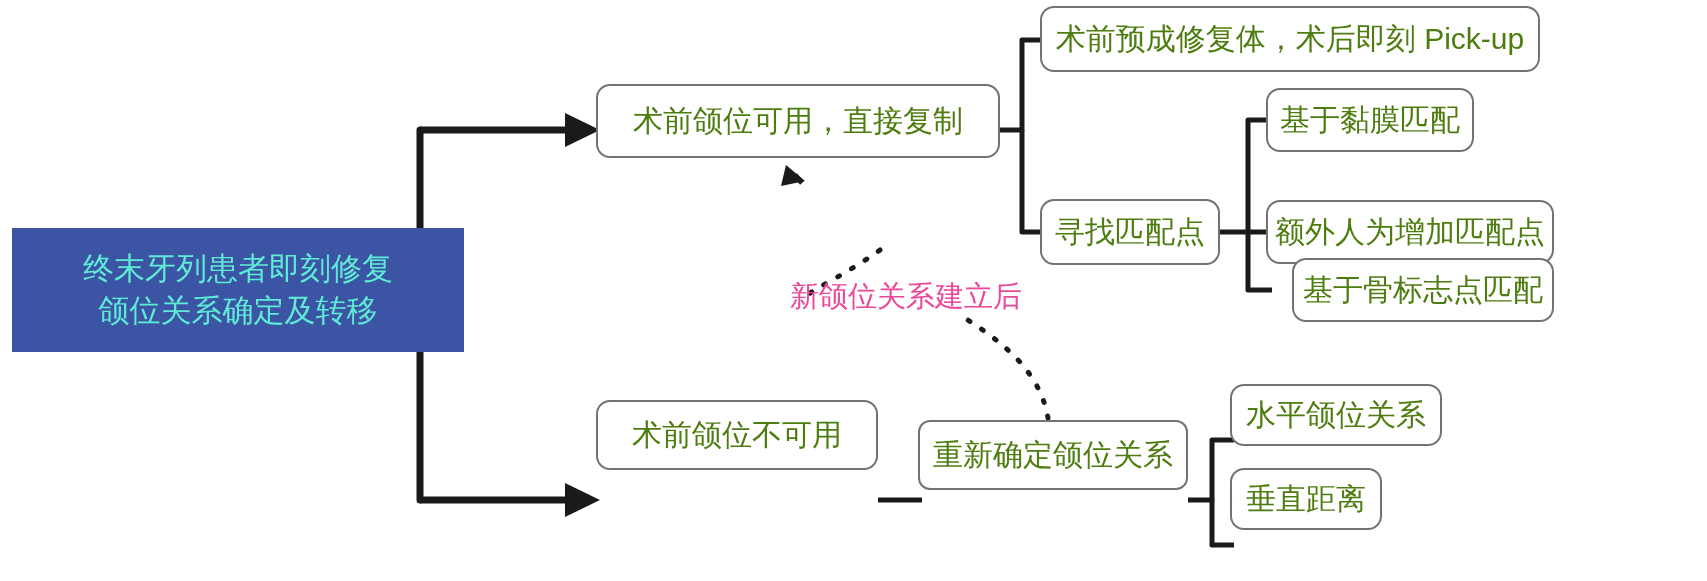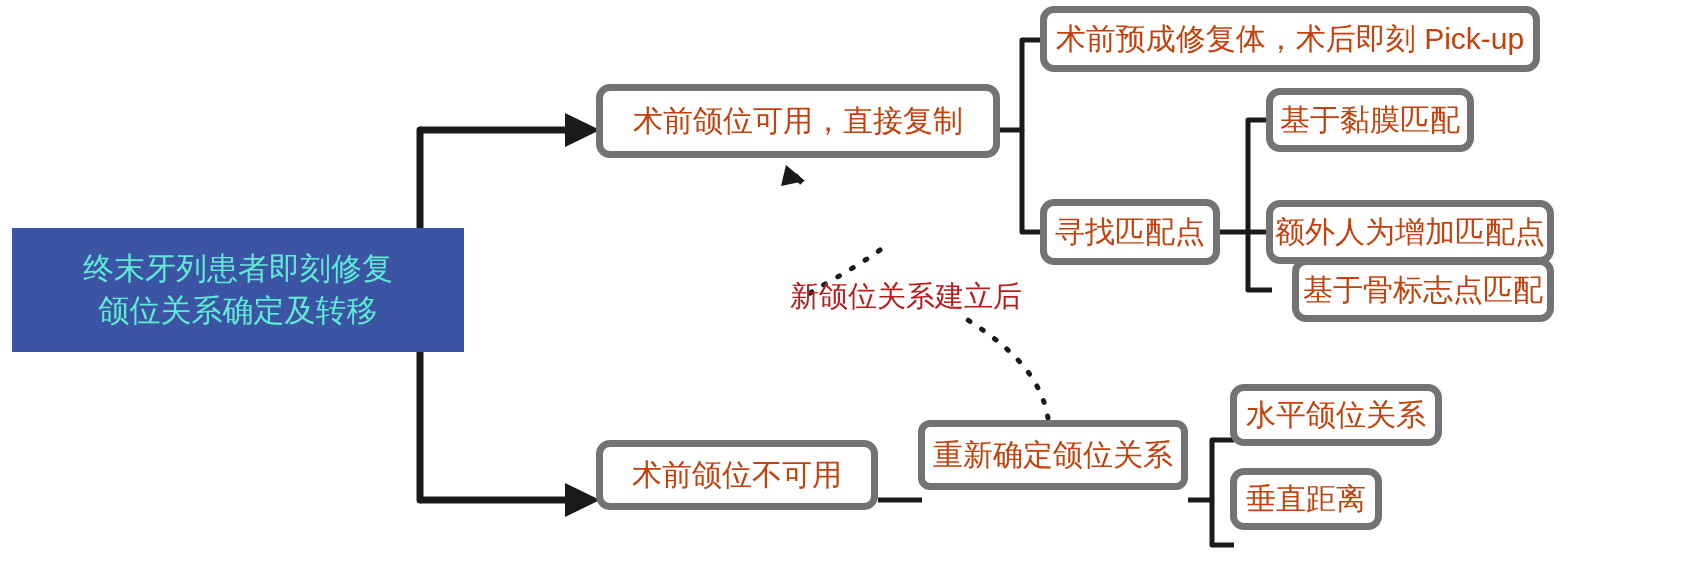--- a/index.html
+++ b/index.html
@@ -25,43 +25,43 @@
     height: 581px;
     pointer-events: none;
   }
   .node {
     position: absolute;
     box-sizing: border-box;
     display: flex;
     align-items: center;
     justify-content: center;
     text-align: center;
-    border: 7px solid #737373;
+    border: 2px solid #737373;
     border-radius: 14px;
     background: #ffffff;
-    color: #c2410c;
+    color: #4d7c0f;
     font-size: 30px;
     line-height: 1.25;
     padding: 4px 14px;
     white-space: nowrap;
   }
   .node.root {
     background: #3b55a4;
     border: none;
     border-radius: 0;
     color: #5eead4;
     font-size: 31px;
     white-space: pre-line;
     line-height: 1.35;
     padding: 6px 10px;
   }
   .label-free {
     position: absolute;
     font-size: 29px;
-    color: #b91c1c;
+    color: #ec4899;
     white-space: nowrap;
   }
 </style>
 </head>
 <body>
 
 <div id="canvas">
 
   <svg class="connectors" viewBox="0 0 1707 581">
 
@@ -101,21 +101,21 @@
   <div class="node" style="left:1040px; top:6px; width:500px; height:66px;">术前预成修复体，术后即刻 Pick-up</div>
 
   <div class="node" style="left:1040px; top:199px; width:180px; height:66px;">寻找匹配点</div>
 
   <div class="node" style="left:1266px; top:88px; width:208px; height:64px;">基于黏膜匹配</div>
 
   <div class="node" style="left:1266px; top:200px; width:288px; height:64px;">额外人为增加匹配点</div>
 
   <div class="node" style="left:1292px; top:258px; width:262px; height:64px;">基于骨标志点匹配</div>
 
-  <div class="node" style="left:596px; top:440px; width:282px; height:70px;">术前颌位不可用</div>
+  <div class="node" style="left:596px; top:400px; width:282px; height:70px;">术前颌位不可用</div>
 
   <div class="node" style="left:918px; top:420px; width:270px; height:70px;border-radius:12px;">重新确定颌位关系</div>
 
   <div class="node" style="left:1230px; top:384px; width:212px; height:62px;">水平颌位关系</div>
 
   <div class="node" style="left:1230px; top:468px; width:152px; height:62px;">垂直距离</div>
 
   <div class="label-free" style="left:790px; top:277px;">新颌位关系建立后</div>
 
 </div>

